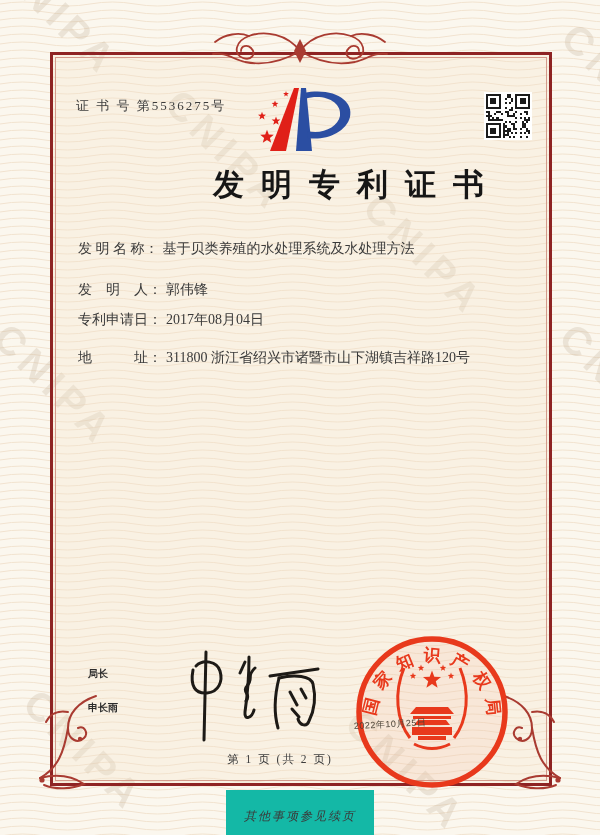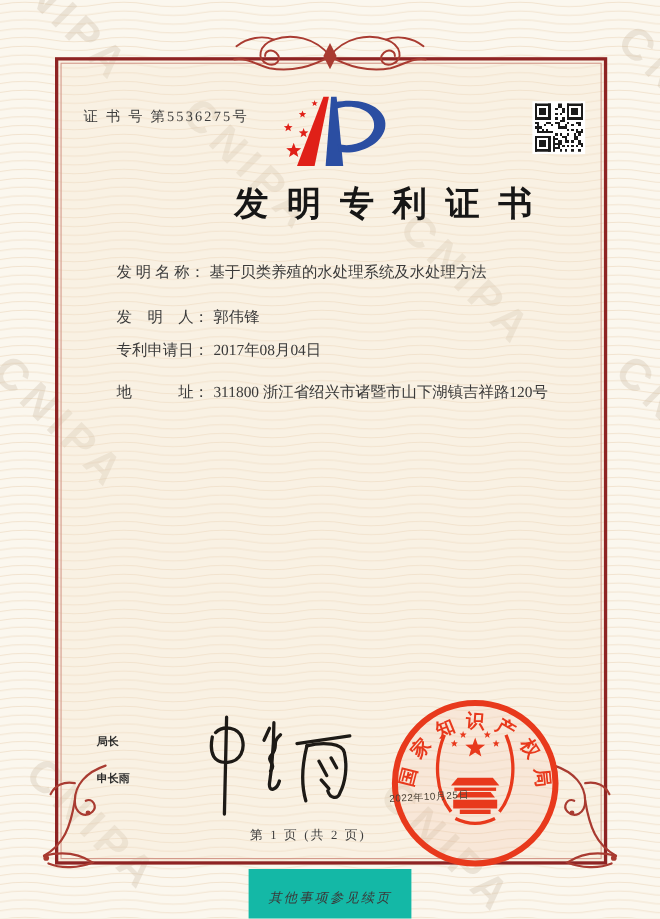--- a/index.html
+++ b/index.html
@@ -18,21 +18,21 @@
   .orn-br{left:502px;top:692px;transform:scaleX(-1);}
   .cert-number{position:absolute;left:76px;top:97px;z-index:4;font-size:13px;
     letter-spacing:2px;color:#3d3d3d;font-family:Liberation Serif, serif;}
   .qr-box{position:absolute;left:484px;top:92px;width:48px;height:48px;background:#fff;
     padding:2px;z-index:4;box-sizing:border-box;}
   .logo{position:absolute;left:242px;top:85px;width:116px;height:72px;z-index:4;}
   .title{position:absolute;left:50px;top:164px;width:525px;text-align:center;z-index:4;
     font-size:31px;font-weight:bold;color:#161616;letter-spacing:17px;text-indent:17px;margin-left:36px;}
   .fields{position:absolute;left:78px;top:239px;width:460px;z-index:4;font-size:14px;color:#3a3a3a;}
   .frow{line-height:20px;}
-  .frow .lab{color:#3a3a3a;margin-left:28px;}
+  .frow .lab{color:#3a3a3a;}
   .frow .val{margin-left:4px;}
   .pair2{margin-left:44px;}
   .m1{margin-bottom:21px}.m2{margin-bottom:10px}.m3{margin-bottom:14px}
   .m4{margin-bottom:18px}.m5{margin-bottom:15px}.m6{margin-bottom:15px}
   .body-text{position:absolute;left:78px;top:477px;width:448px;z-index:4;
     font-size:13.5px;line-height:1.93;color:#4a463e;font-style:italic;}
   .body-text p{margin:0;text-indent:2em;}
   .signer{position:absolute;left:88px;z-index:4;font-size:10px;font-weight:bold;color:#2c2c2c;
     font-family:"Liberation Sans",sans-serif;text-align:center;}
   .signer-title{top:667px;}

